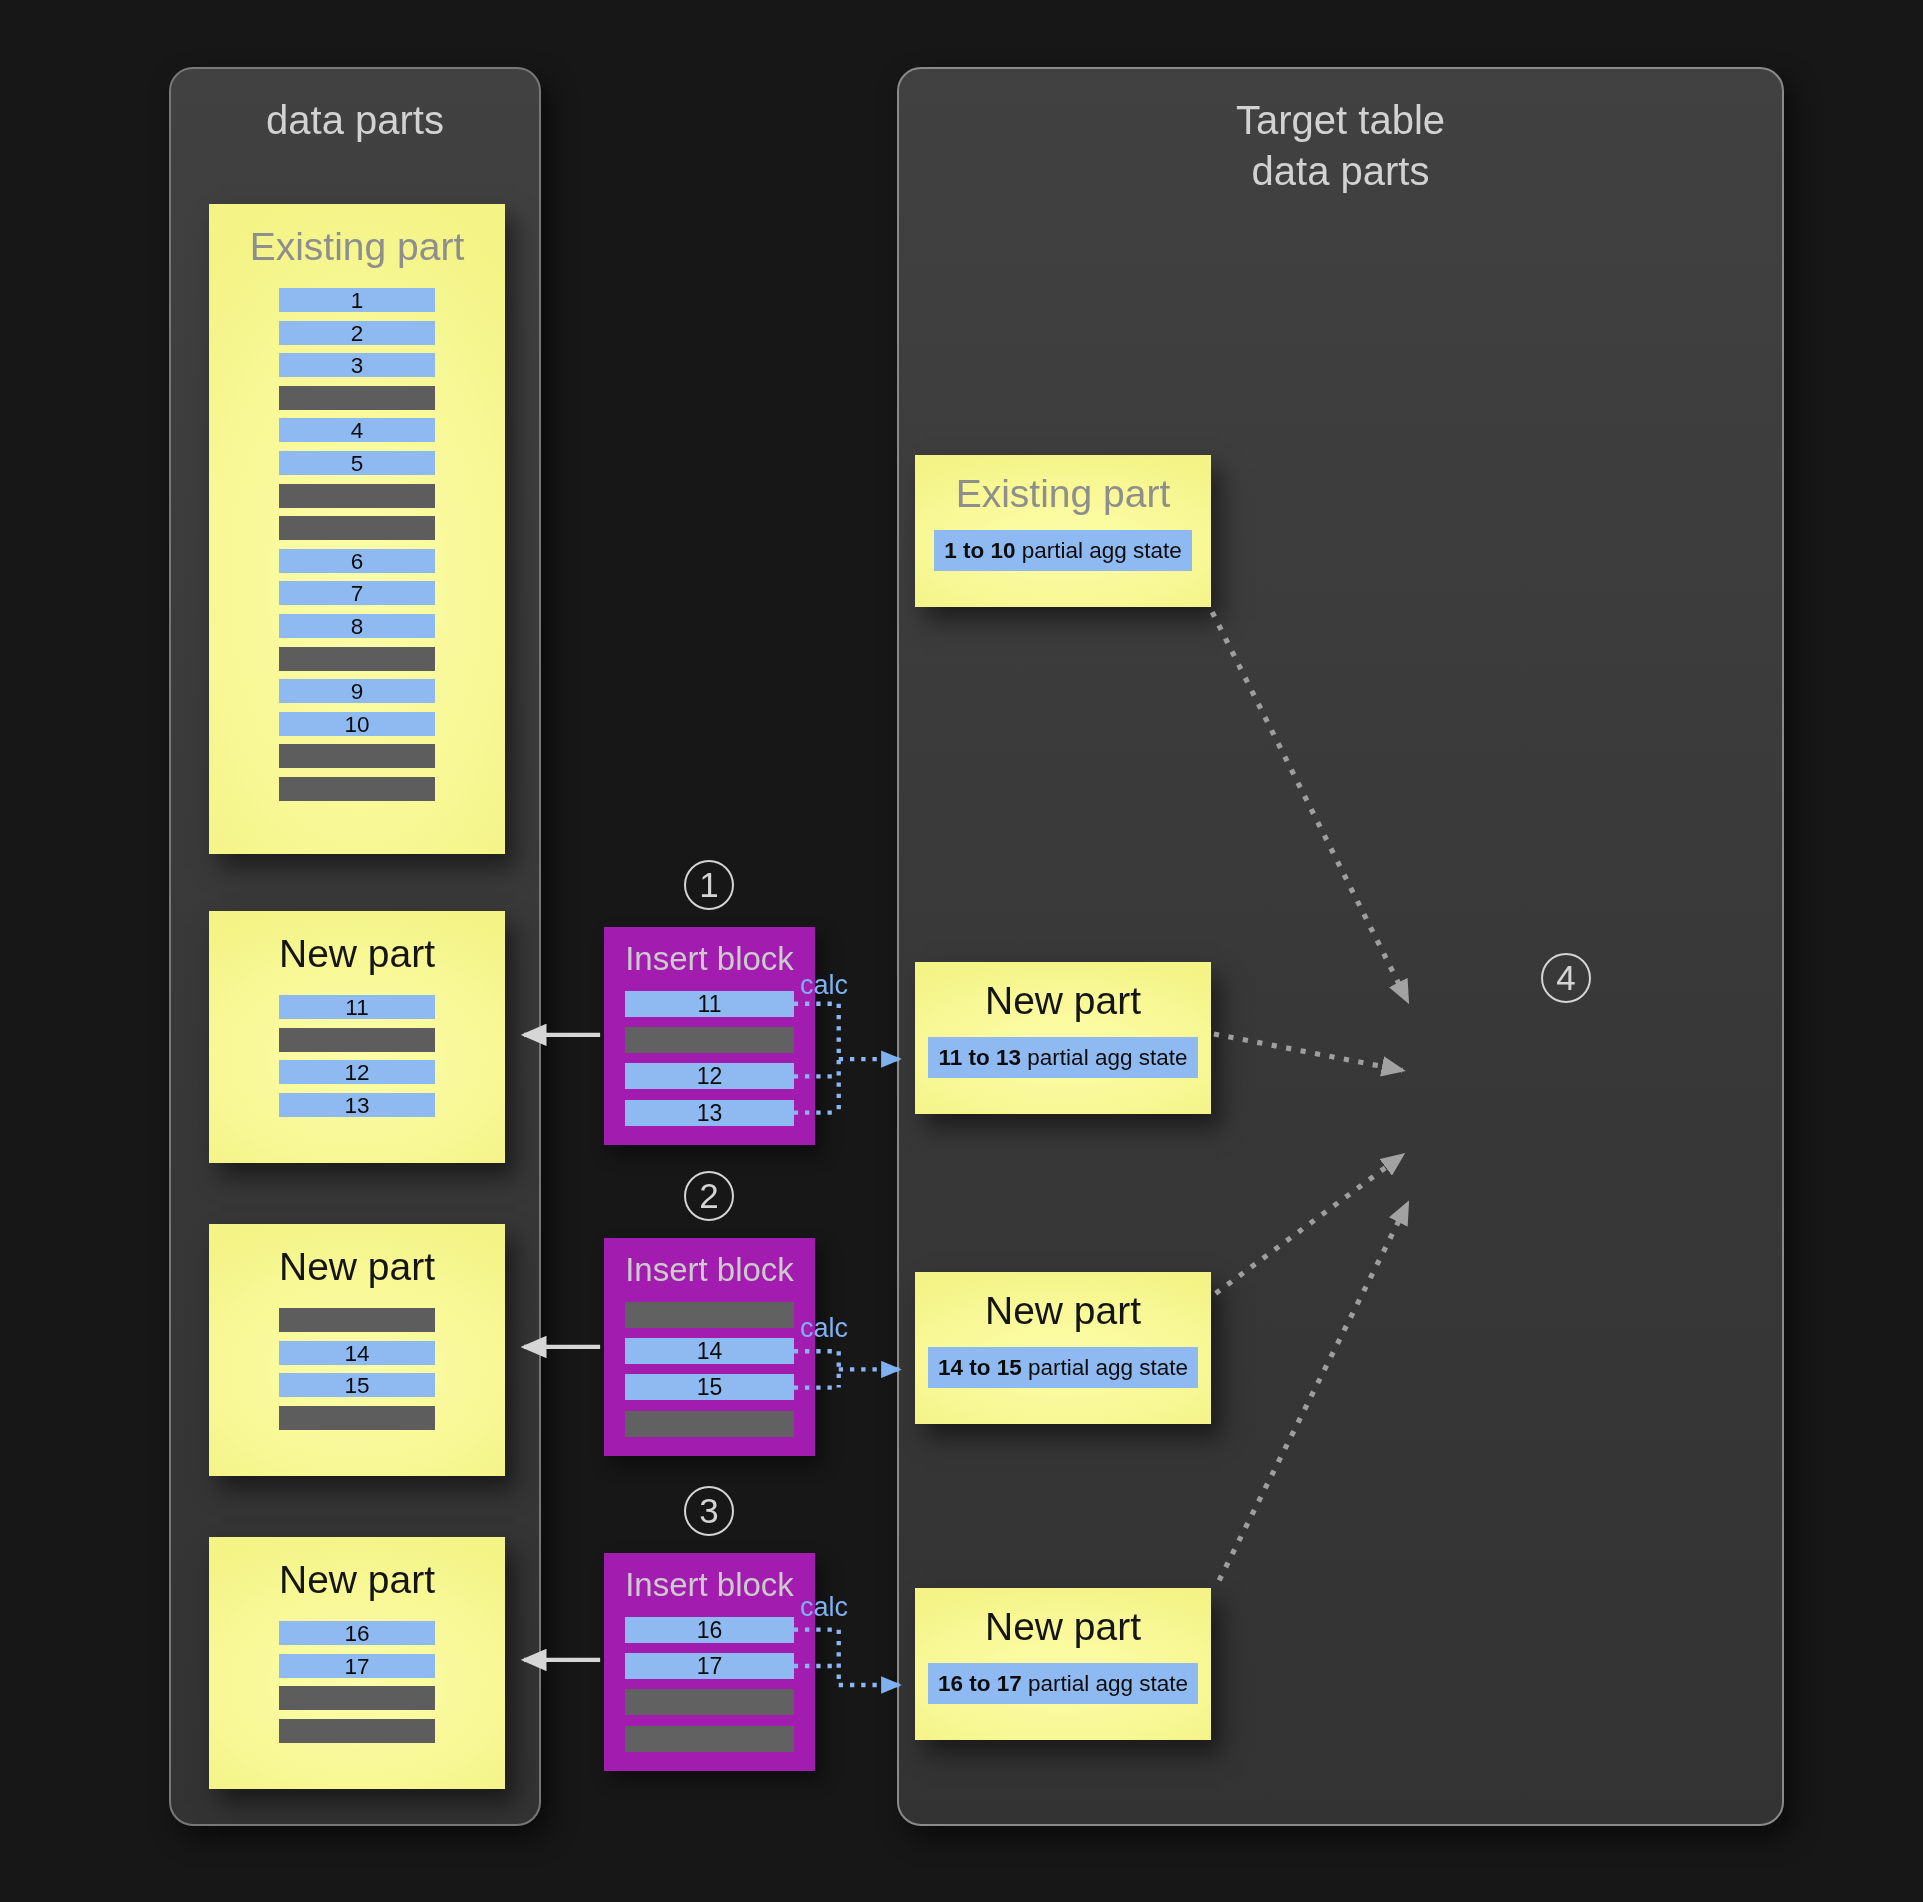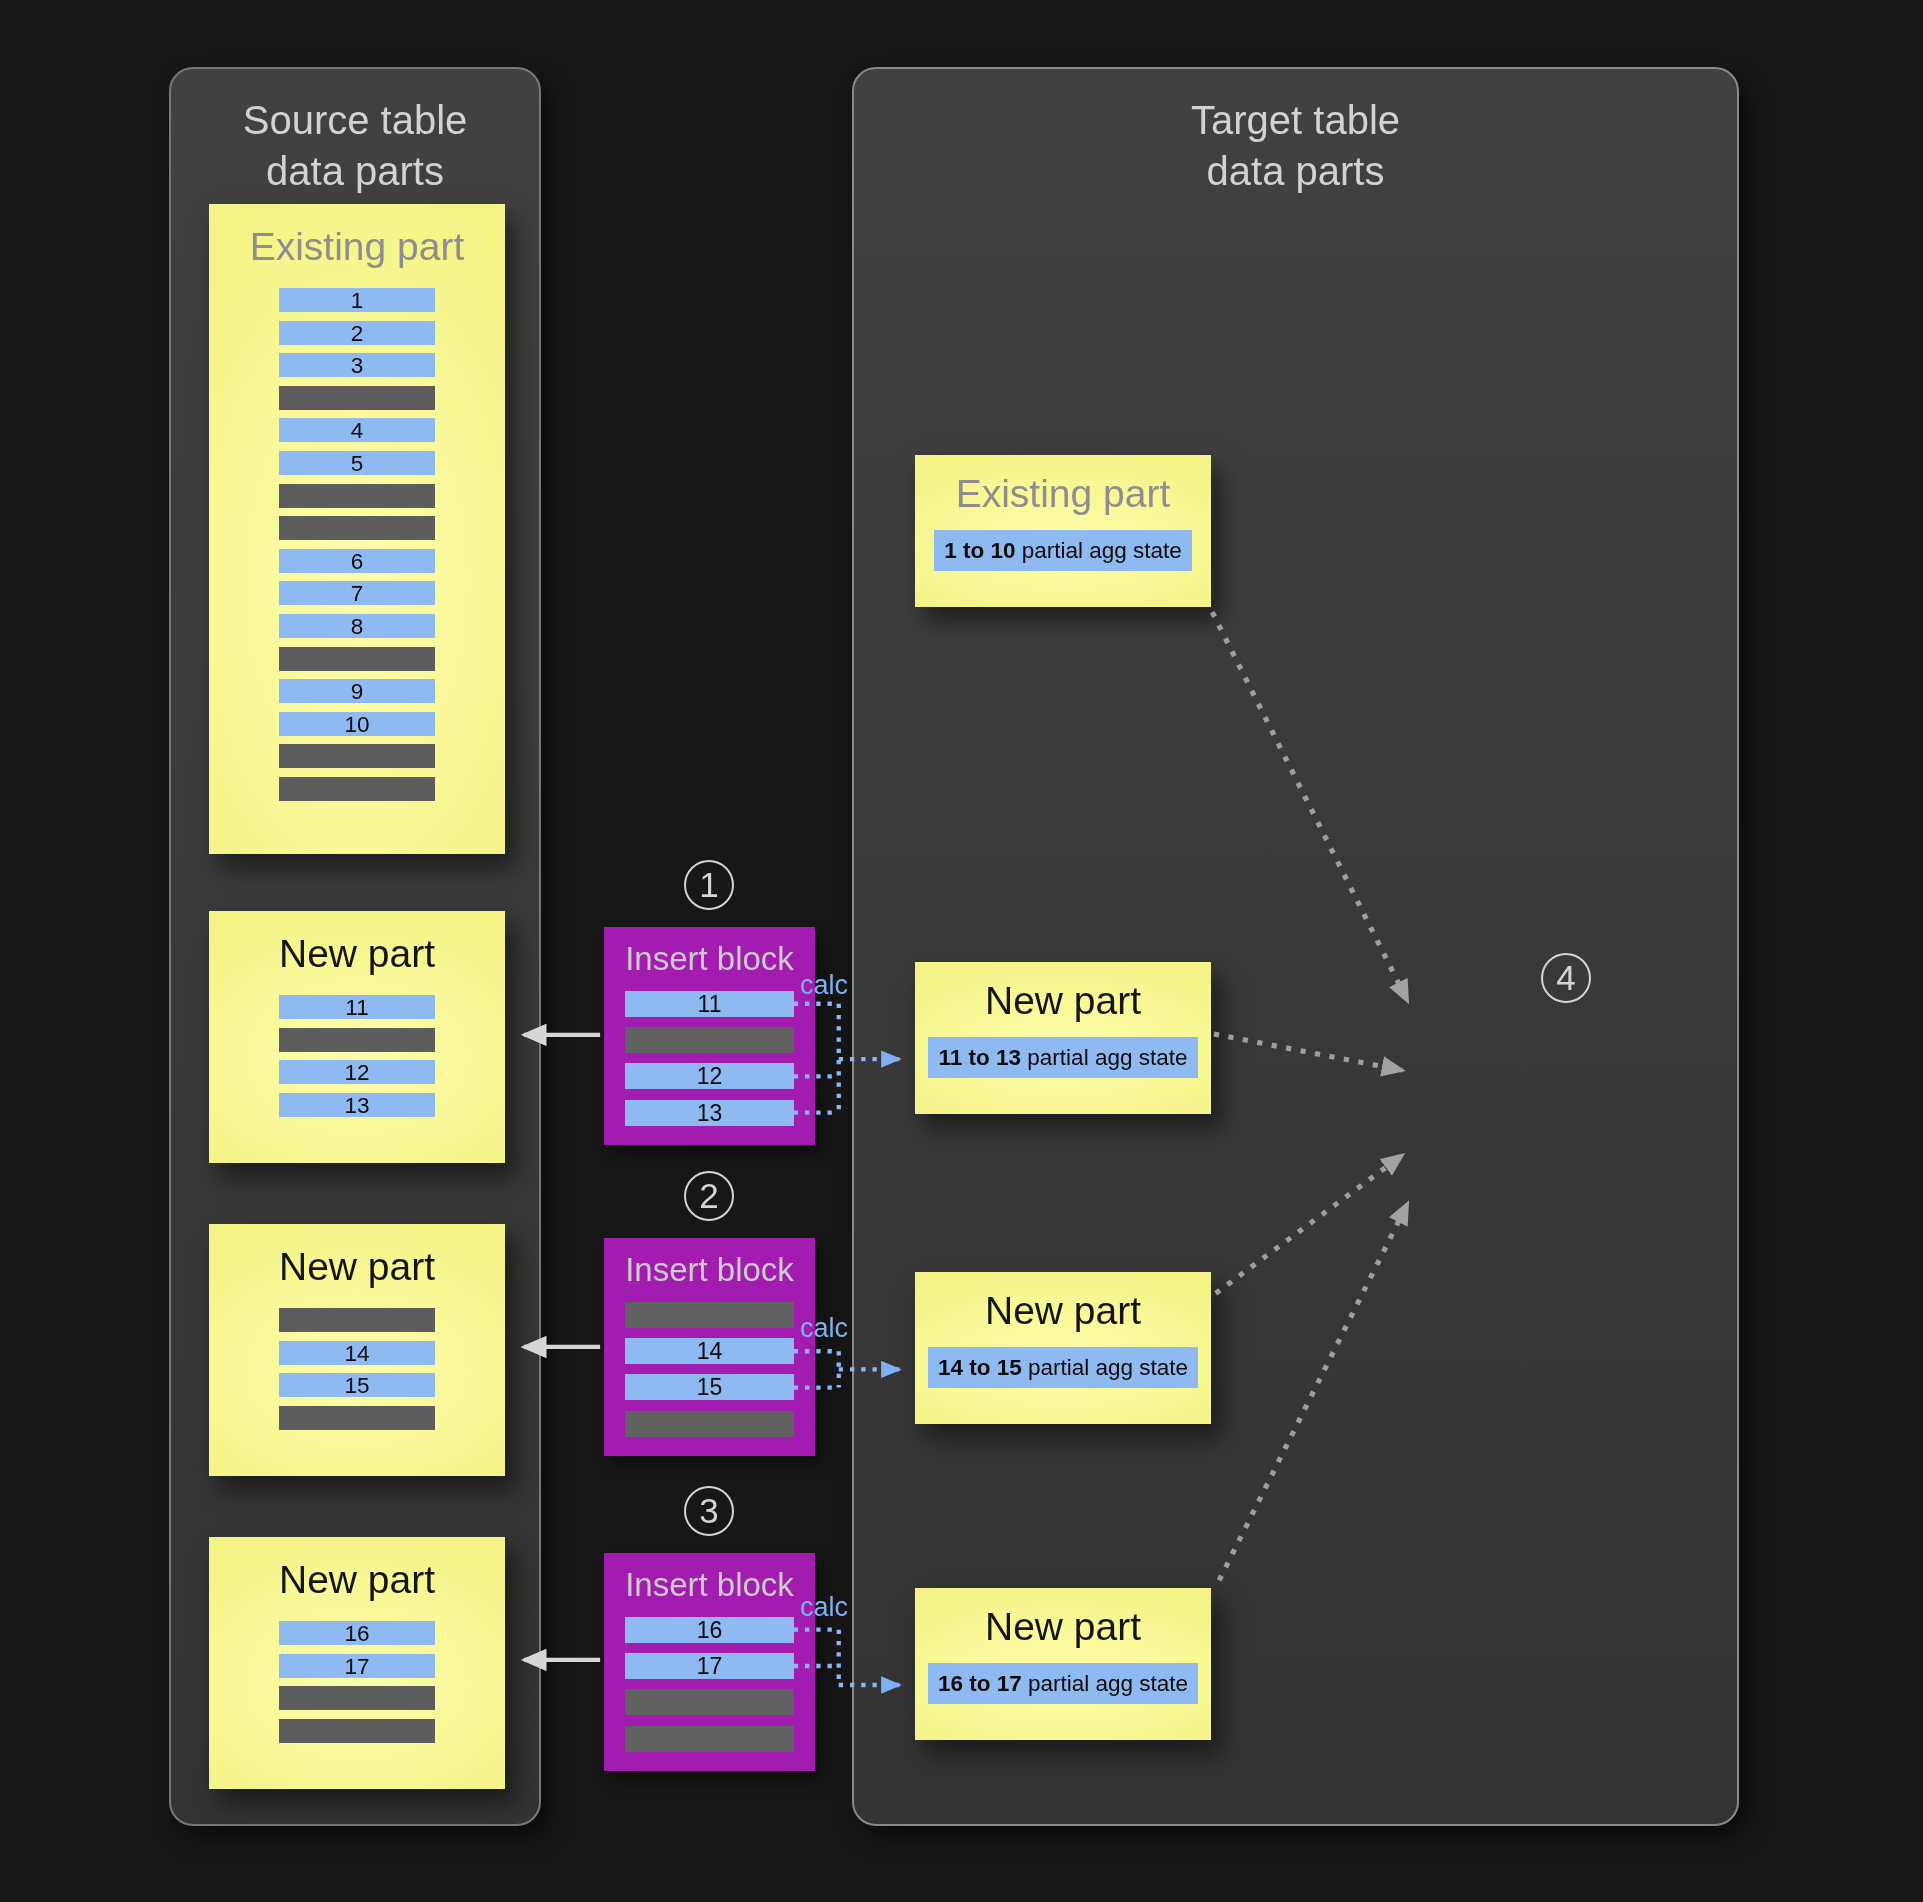--- a/index.html
+++ b/index.html
@@ -10,21 +10,21 @@
     font-family:"Liberation Sans","DejaVu Sans",sans-serif;
   }
   
   .panel{
     position:absolute;top:67px;height:1759px;
     background:linear-gradient(180deg,#414141 0%,#383838 55%,#333333 100%);
     border:2.6px solid #787878;border-radius:24px;
     box-shadow:8.6px 12px 26px rgba(0,0,0,0.55);
   }
   .panel.left{left:169px;width:372px;}
-  .panel.right{left:852px;width:887px;border-color:#8a8a8a;}
+  .panel.right{left:897px;width:887px;border-color:#8a8a8a;}
   .panel-title{
     margin-top:26px;text-align:center;color:#d2d2d2;
     font-size:40px;line-height:1.28;font-weight:400;
   }
   
   .part{
     position:absolute;width:296px;
     background:radial-gradient(ellipse 75% 62% at 50% 58%, #fdfdaa 0%, #f7f793 70%, #f3f386 100%);
     box-shadow:10.4px 14px 22.5px rgba(0,0,0,0.5);
   }
@@ -78,21 +78,20 @@
   .part,.insert-block{z-index:3;}
   .step-circle,.calc{z-index:4;}
 </style>
 </head>
 <body>
 
 <div class="canvas">
 
   <section class="panel left">
     <div class="panel-title">
-      <div>Source table</div>
       <div>data parts</div>
     </div>
 
     <div class="part" style="left:38px;top:135px;height:650px;">
       <div class="part-title muted">Existing part</div>
       <div class="rows">
           <div class="row row-data">1</div>
           <div class="row row-data">2</div>
           <div class="row row-data">3</div>
           <div class="row row-gap"></div>

